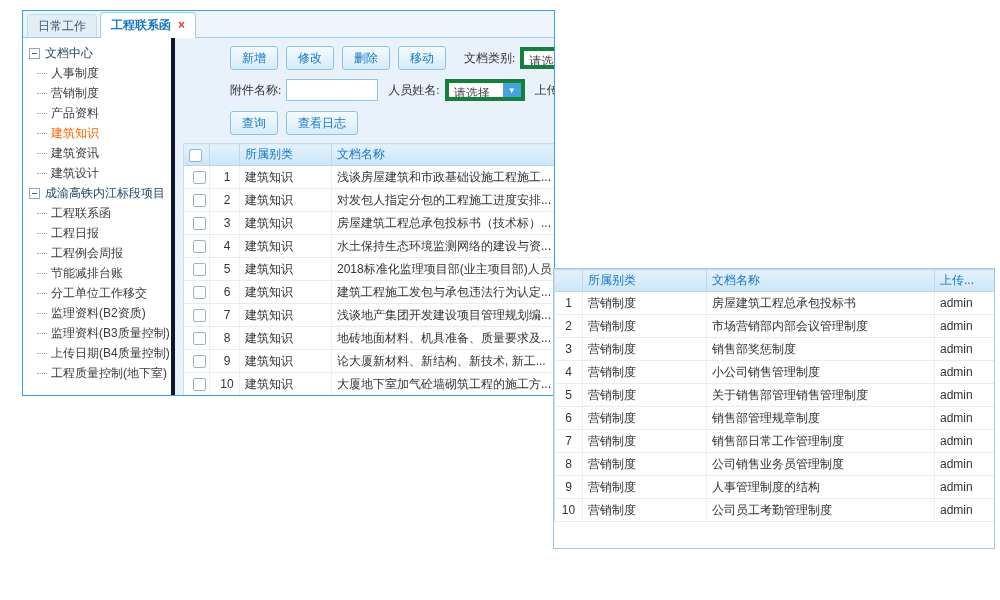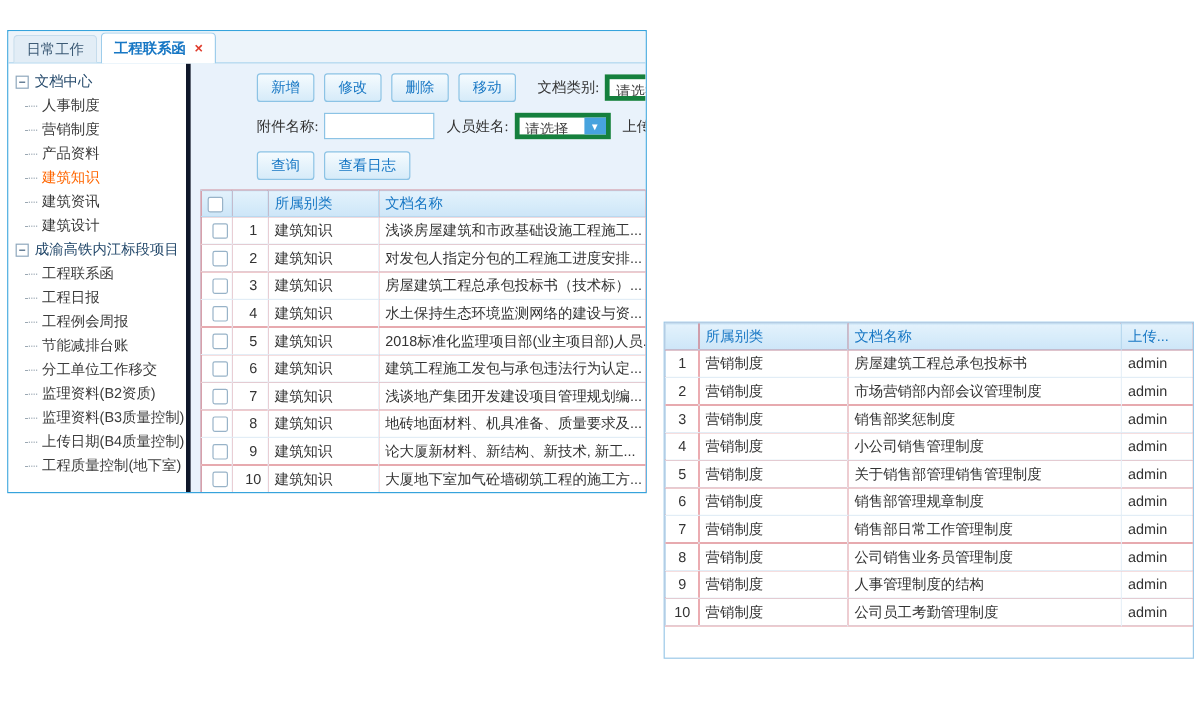--- a/index.html
+++ b/index.html
@@ -1,21 +1,21 @@
 <!DOCTYPE html>
 <html><head>
 <meta charset="utf-8">
 <style>
   * { margin:0; padding:0; box-sizing:border-box; }
   html,body { width:1000px; height:600px; background:#fff; font-family:"Liberation Sans","DejaVu Sans",sans-serif; }
   .page { position:relative; width:1000px; height:600px; overflow:hidden; background:#fff; }
 
   
-  .main-window { position:absolute; left:6px; top:10px; width:533px; height:386px;
-    border:1px solid #36a3dc; background:#fff; overflow:hidden;margin-top:15px; }
+  .main-window { position:absolute; left:22px; top:10px; width:533px; height:386px;
+    border:1px solid #36a3dc; background:#fff; overflow:hidden; }
   .tabbar { height:27px; background:#edf4fa; border-bottom:1px solid #9ecdeb;
     display:flex; align-items:flex-end; padding-left:4px; }
   .tab { height:23px; line-height:22px; padding:0 10px; margin-right:3px;
     border:1px solid #c6dcec; border-bottom:none; border-radius:4px 4px 0 0;
     background:#e2edf6; font-size:12px; color:#3c5a75; cursor:default; }
   .tab.active { background:#fff; color:#1777c4; font-weight:bold; height:26px; line-height:25px;
     border-color:#9ecdeb; position:relative; z-index:2; margin-bottom:-1px; }
   .tab .close { color:#e03c2c; font-weight:bold; margin-left:7px; font-size:12px; }
 
   .window-body { display:flex; height:357px; }
@@ -43,21 +43,21 @@
     cursor:pointer; font-family:inherit; }
   .flabel { font-size:12px; color:#333; margin:0 5px 0 10px;font-family:Liberation Serif, serif; }
   .combo { display:inline-flex; width:80px; height:22px; border:4px solid #15803d; background:#fff; flex:none; }
   .combo .val { flex:1; font-size:12px; line-height:20px; padding-left:5px; color:#444; overflow:hidden; }
   .combo .arrow { width:18px; background:#47a3de; display:flex; align-items:center; justify-content:center;
     color:#fff; font-size:8px; cursor:pointer; }
   .tinput { width:92px; height:22px; border:1px solid #8cc3e5; font-size:12px; padding:0 4px;
     font-family:inherit; color:#333; background:#fff; }
 
   
-  table.grid { border-collapse:collapse; table-layout:fixed; background:#ef4444; font-size:12px;
+  table.grid { border-collapse:collapse; table-layout:fixed; background:#f9a8d4; font-size:12px;
     border:1px solid #c5ddef; }
   .grid-main { width:372px; }
   .grid-main col.c-cb { width:26px; } .grid-main col.c-num { width:30px; }
   .grid-main col.c-cat { width:92px; } .grid-main col.c-name { width:224px; }
   table.grid th { height:22px; background:linear-gradient(#e3f2fc,#cde6f8); color:#1777c4;
     font-weight:normal; text-align:left; padding:0 0 0 5px; border-right:1px solid #b9d9ef;
     border-bottom:1px solid #b9d9ef; overflow:hidden; white-space:nowrap; }
   table.grid td { height:23px; border-right:1px solid #e8f1f8; border-bottom:1px solid #e2edf6;
     color:#333; overflow:hidden; white-space:nowrap; padding:0 0 0 5px; background:#fff; }
   td.cb-cell, th.cb-cell { text-align:center; padding:0; }

